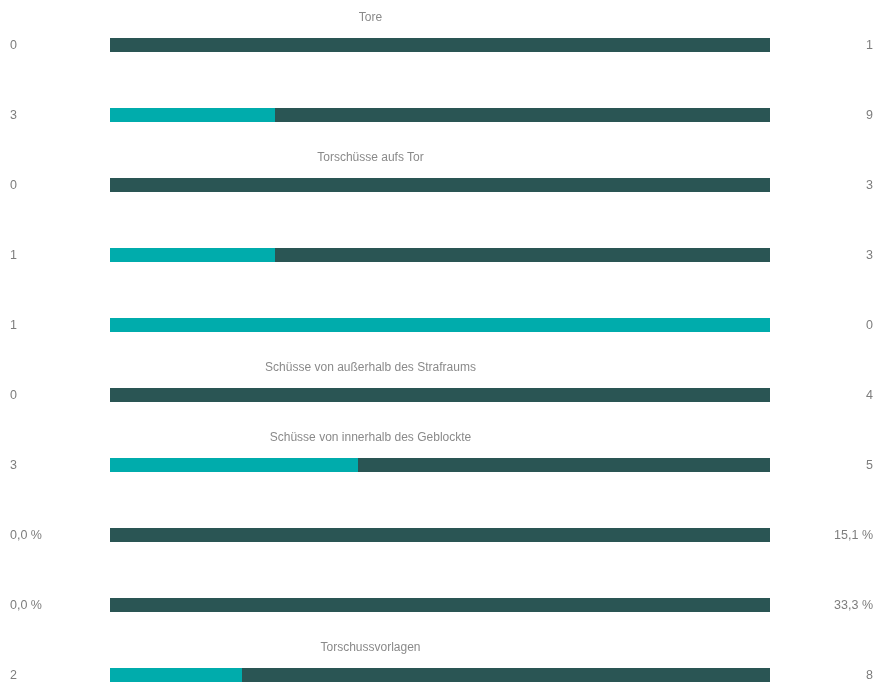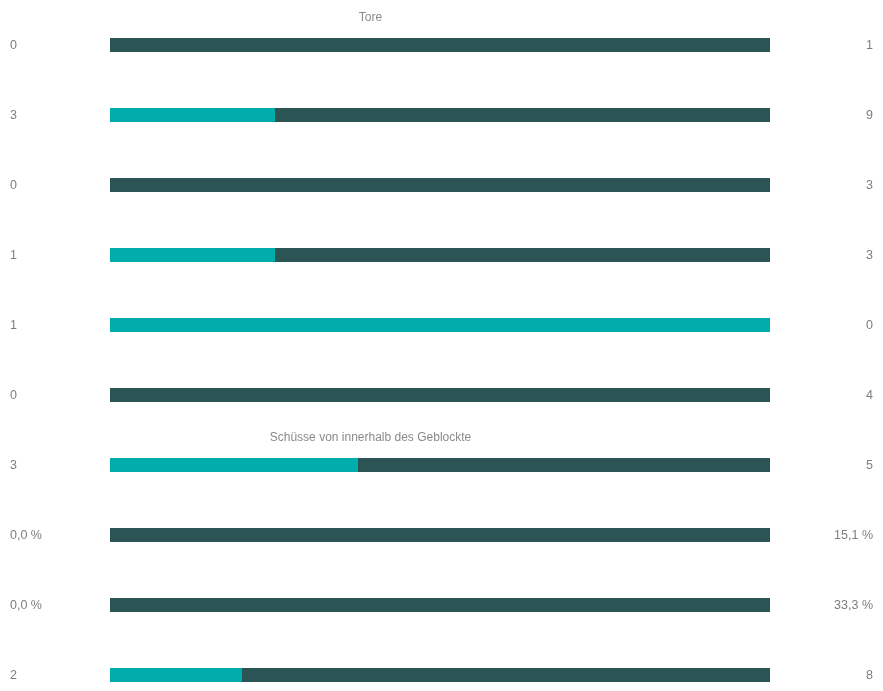--- a/index.html
+++ b/index.html
@@ -92,20 +92,21 @@
     </div>
     <div class="stat-row">
       <div class="stat-value left">3</div>
       <div class="stat-value right">9</div>
       <div class="bar-track">
         <span class="bar-seg home" style="width: 25%; background: rgb(0, 172, 172);"></span>
         <span class="bar-seg away" style="width: 75%; background: rgb(42, 85, 84);"></span>
       </div>
     </div>
     <div class="stat-row">
+      <div class="stat-label">Torschüsse aufs Tor</div>
       <div class="stat-value left">0</div>
       <div class="stat-value right">3</div>
       <div class="bar-track">
         <span class="bar-seg home" style="width: 0%; background: rgb(0, 172, 172);"></span>
         <span class="bar-seg away" style="width: 100%; background: rgb(42, 85, 84);"></span>
       </div>
     </div>
     <div class="stat-row">
       <div class="stat-value left">1</div>
       <div class="stat-value right">3</div>
@@ -116,20 +117,21 @@
     </div>
     <div class="stat-row">
       <div class="stat-value left">1</div>
       <div class="stat-value right">0</div>
       <div class="bar-track">
         <span class="bar-seg home" style="width: 100%; background: rgb(0, 172, 172);"></span>
         <span class="bar-seg away" style="width: 0%; background: rgb(42, 85, 84);"></span>
       </div>
     </div>
     <div class="stat-row">
+      <div class="stat-label">Schüsse von außerhalb des Strafraums</div>
       <div class="stat-value left">0</div>
       <div class="stat-value right">4</div>
       <div class="bar-track">
         <span class="bar-seg home" style="width: 0%; background: rgb(0, 172, 172);"></span>
         <span class="bar-seg away" style="width: 100%; background: rgb(42, 85, 84);"></span>
       </div>
     </div>
     <div class="stat-row">
       <div class="stat-label">Schüsse von innerhalb des Geblockte</div>
       <div class="stat-value left">3</div>
@@ -149,20 +151,21 @@
     </div>
     <div class="stat-row">
       <div class="stat-value left">0,0 %</div>
       <div class="stat-value right">33,3 %</div>
       <div class="bar-track">
         <span class="bar-seg home" style="width: 0%; background: rgb(0, 172, 172);"></span>
         <span class="bar-seg away" style="width: 100%; background: rgb(42, 85, 84);"></span>
       </div>
     </div>
     <div class="stat-row">
+      <div class="stat-label">Torschussvorlagen</div>
       <div class="stat-value left">2</div>
       <div class="stat-value right">8</div>
       <div class="bar-track">
         <span class="bar-seg home" style="width: 20%; background: rgb(0, 172, 172);"></span>
         <span class="bar-seg away" style="width: 80%; background: rgb(42, 85, 84);"></span>
       </div>
     </div>
   </div>
 
 </body></html>

